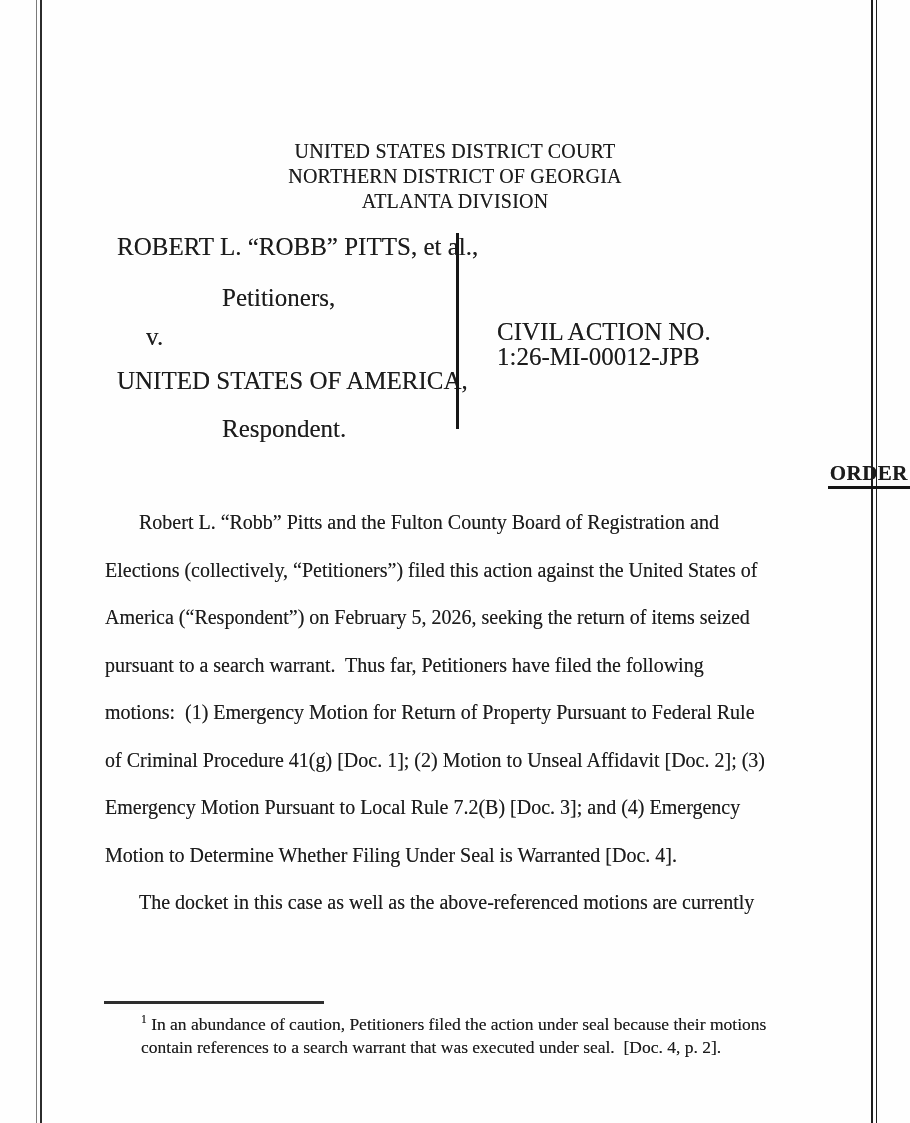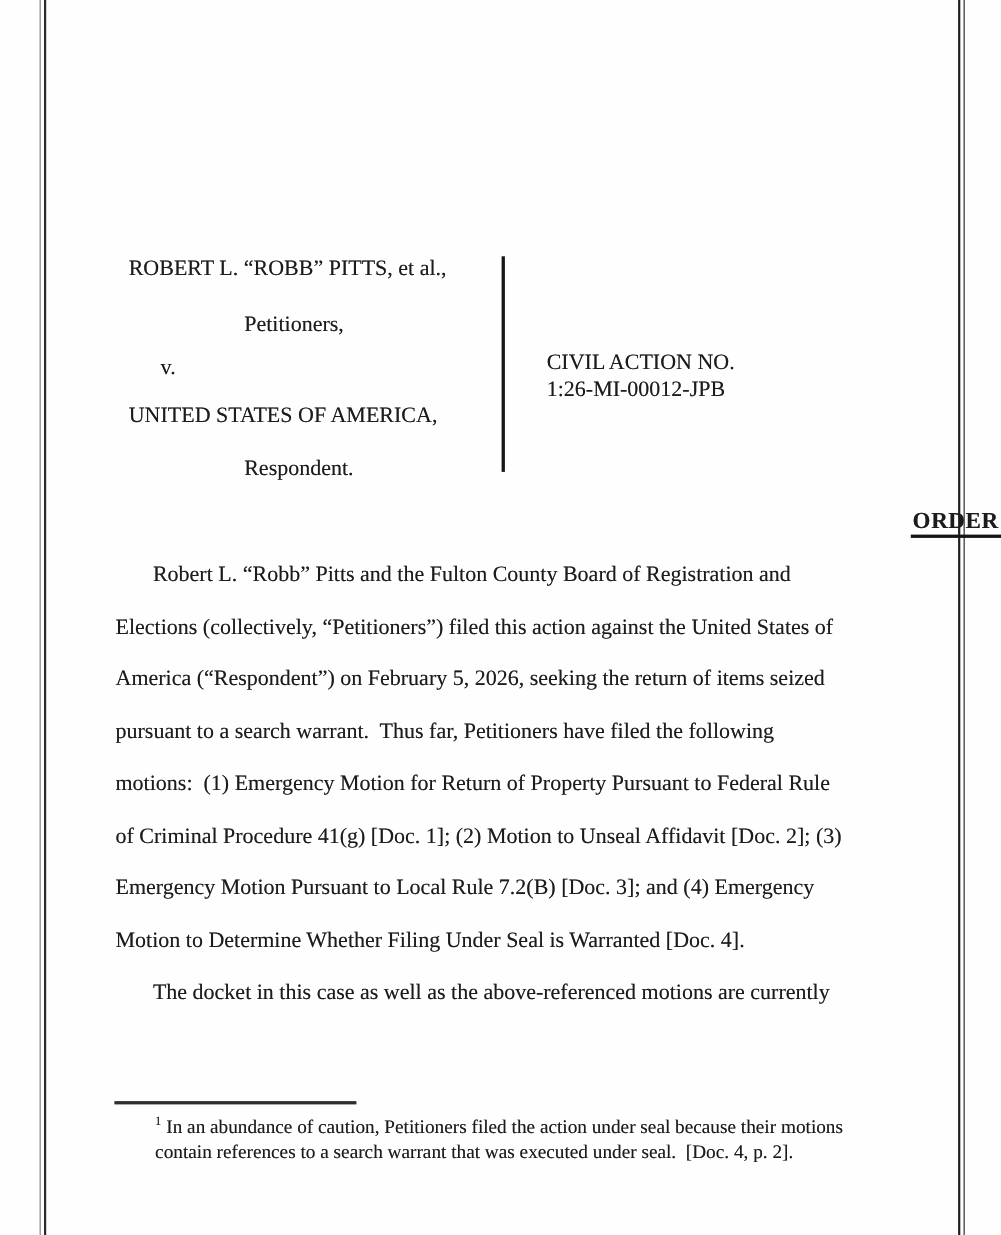--- a/index.html
+++ b/index.html
@@ -44,21 +44,21 @@
     top: 139px;
     left: 40px;
     right: 40px;
     text-align: center;
     font-size: 20px;
     line-height: 25px;
     letter-spacing: 0.2px;
   }
   .cap {
     position: absolute;
-    font-size: 20px;
+    font-size: 25px;
     white-space: pre;
   }
   .caption-divider {
     position: absolute;
     left: 456px;
     top: 233px;
     width: 2.5px;
     height: 196px;
     background: #161616;
   }
@@ -124,20 +124,25 @@
   }
 </style>
 </head>
 <body>
 
 <div class="page">
 
   <div class="edge-left"></div>
   <div class="edge-right"></div>
 
+  <div class="court-header">
+    <div>UNITED STATES DISTRICT COURT</div>
+    <div>NORTHERN DISTRICT OF GEORGIA</div>
+    <div>ATLANTA DIVISION</div>
+  </div>
 
   <div>
     <div class="cap" style="left:117px; top:233px;">ROBERT L. “ROBB” PITTS, et al.,</div>
     <div class="cap" style="left:222px; top:284px;">Petitioners,</div>
     <div class="cap" style="left:146px; top:323px;">v.</div>
     <div class="cap" style="left:117px; top:367px;">UNITED STATES OF AMERICA,</div>
     <div class="cap" style="left:222px; top:415px;">Respondent.</div>
     <div class="caption-divider"></div>
     <div class="cap" style="left:497px; top:318px;text-align:center;">CIVIL ACTION NO.</div>
     <div class="cap" style="left:497px; top:343px;">1:26-MI-00012-JPB</div>

